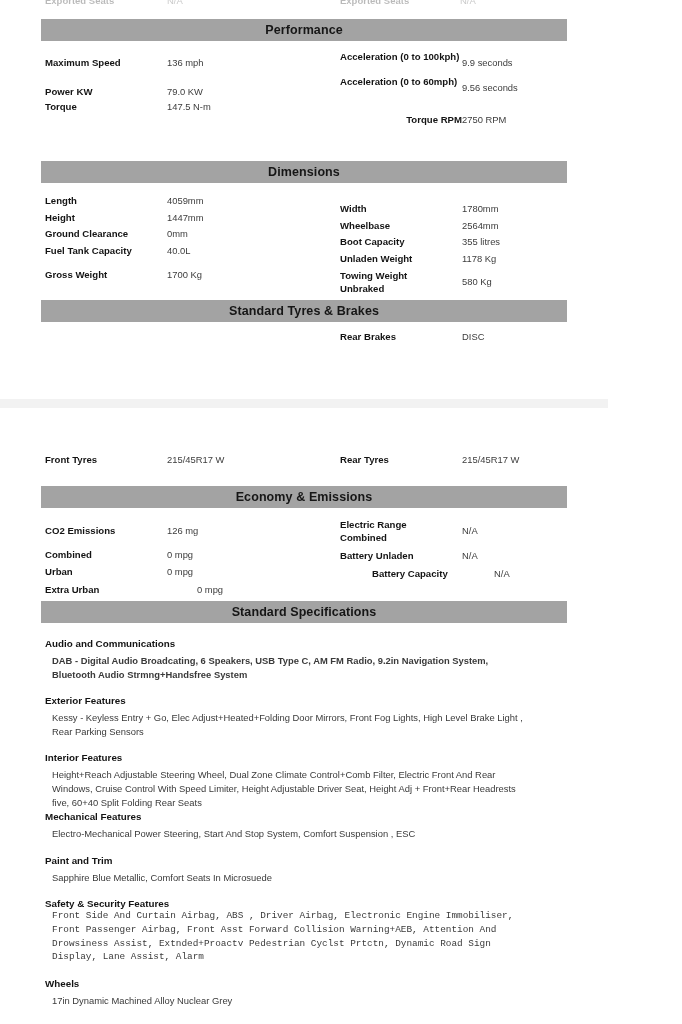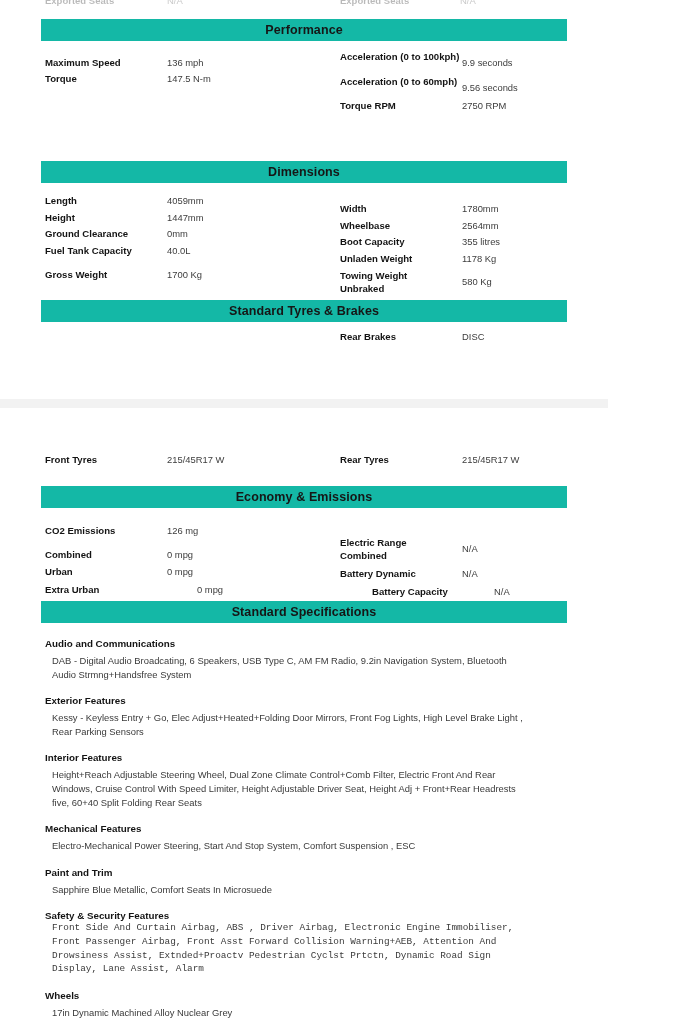--- a/index.html
+++ b/index.html
@@ -40,21 +40,21 @@
     font-size: 9.5px;
     white-space: nowrap;
     line-height: 18px;
   }
   .cut-lbl { font-weight: bold; color: #1b1b1b; }
   .cut-val { color: #4a4a4a; }
 
   
   .section-bar {
     margin: 0 41px;
-    background: #14b8a6;
+    background: #a3a3a3;
     height: 22px;
     line-height: 22px;
     text-align: center;
     font-size: 12.5px;
     font-weight: bold;
     color: #161616;
     letter-spacing: 0.1px;
   }
 
   
@@ -132,35 +132,39 @@
 
   <div style="height:10px;"></div>
   <div class="section-bar">Performance</div>
 
   <div class="spec-block" style="height:82px; margin-top:8px;">
     <div class="spec-col col-left">
       <div class="spec-row" style="margin-top:8px;">
         <span class="spec-label">Maximum Speed</span>
         <span class="spec-value">136 mph</span>
       </div>
+      <div class="spec-row" style="margin-top:16px;">
+        <span class="spec-label">Power KW</span>
+        <span class="spec-value">79.0 KW</span>
+      </div>
       <div class="spec-row" style="margin-top:3px;">
         <span class="spec-label">Torque</span>
         <span class="spec-value">147.5 N-m</span>
       </div>
     </div>
     <div class="spec-col col-right">
       <div class="spec-row two-line" style="margin-top:2px;">
         <span class="spec-label">Acceleration (0 to 100kph)</span>
         <span class="spec-value">9.9 seconds</span>
       </div>
       <div class="spec-row two-line" style="margin-top:6px;">
         <span class="spec-label">Acceleration (0 to 60mph)</span>
         <span class="spec-value">9.56 seconds</span>
       </div>
-      <div class="spec-row" style="margin-top:6px;">
+      <div class="spec-row" style="margin-top:20px;text-align:right;">
         <span class="spec-label">Torque RPM</span>
         <span class="spec-value">2750 RPM</span>
       </div>
     </div>
   </div>
 
   <div style="height:30px;"></div>
   <div class="section-bar">Dimensions</div>
 
   <div class="spec-block" style="height:105px; margin-top:8px;">
@@ -257,56 +261,56 @@
       <div class="spec-row" style="margin-top:5px;">
         <span class="spec-label">Urban</span>
         <span class="spec-value">0 mpg</span>
       </div>
       <div class="spec-row" style="margin-top:5px;gap:30px;">
         <span class="spec-label">Extra Urban</span>
         <span class="spec-value">0 mpg</span>
       </div>
     </div>
     <div class="spec-col col-right">
-      <div class="spec-row two-line" style="margin-top:20px;">
+      <div class="spec-row two-line" style="margin-top:2px;">
         <span class="spec-label" style="width:110px; flex:0 0 110px;">Electric Range Combined</span>
         <span class="spec-value" style="padding-left:12px;">N/A</span>
       </div>
       <div class="spec-row" style="margin-top:6px;">
-        <span class="spec-label">Battery Dynamic</span>
+        <span class="spec-label">Battery Unladen</span>
         <span class="spec-value">N/A</span>
       </div>
       <div class="spec-row" style="margin-top:5px;padding-left:32px;">
         <span class="spec-label">Battery Capacity</span>
         <span class="spec-value">N/A</span>
       </div>
     </div>
   </div>
 
   <div style="height:2px;"></div>
   <div class="section-bar">Standard Specifications</div>
 
   <div style="height:15px;"></div>
 
   <div class="std-group">
     <div class="std-title">Audio and Communications</div>
-    <div class="std-body" style="margin-top:5px;">DAB - Digital Audio Broadcating, 6 Speakers, USB Type C, AM FM Radio, 9.2in Navigation System, Bluetooth Audio Strmng+Handsfree System</div>
+    <div class="std-body" style="margin-top:5px;font-weight:bold;">DAB - Digital Audio Broadcating, 6 Speakers, USB Type C, AM FM Radio, 9.2in Navigation System, Bluetooth Audio Strmng+Handsfree System</div>
   </div>
 
   <div class="std-group" style="margin-top:14px;">
     <div class="std-title">Exterior Features</div>
     <div class="std-body" style="margin-top:5px;">Kessy - Keyless Entry + Go, Elec Adjust+Heated+Folding Door Mirrors, Front Fog Lights, High Level Brake Light , Rear Parking Sensors</div>
   </div>
 
   <div class="std-group" style="margin-top:14px;">
     <div class="std-title">Interior Features</div>
     <div class="std-body" style="margin-top:5px;">Height+Reach Adjustable Steering Wheel, Dual Zone Climate Control+Comb Filter, Electric Front And Rear Windows, Cruise Control With Speed Limiter, Height Adjustable Driver Seat, Height Adj + Front+Rear Headrests five, 60+40 Split Folding Rear Seats</div>
   </div>
 
-  <div class="std-group" style="margin-top:14px;">
+  <div class="std-group" style="margin-top:2px;">
     <div class="std-title">Mechanical Features</div>
     <div class="std-body" style="margin-top:5px;">Electro-Mechanical Power Steering, Start And Stop System, Comfort Suspension , ESC</div>
   </div>
 
   <div class="std-group" style="margin-top:14px;">
     <div class="std-title">Paint and Trim</div>
     <div class="std-body" style="margin-top:5px;">Sapphire Blue Metallic, Comfort Seats In Microsuede</div>
   </div>
 
   <div class="std-group" style="margin-top:14px;">

